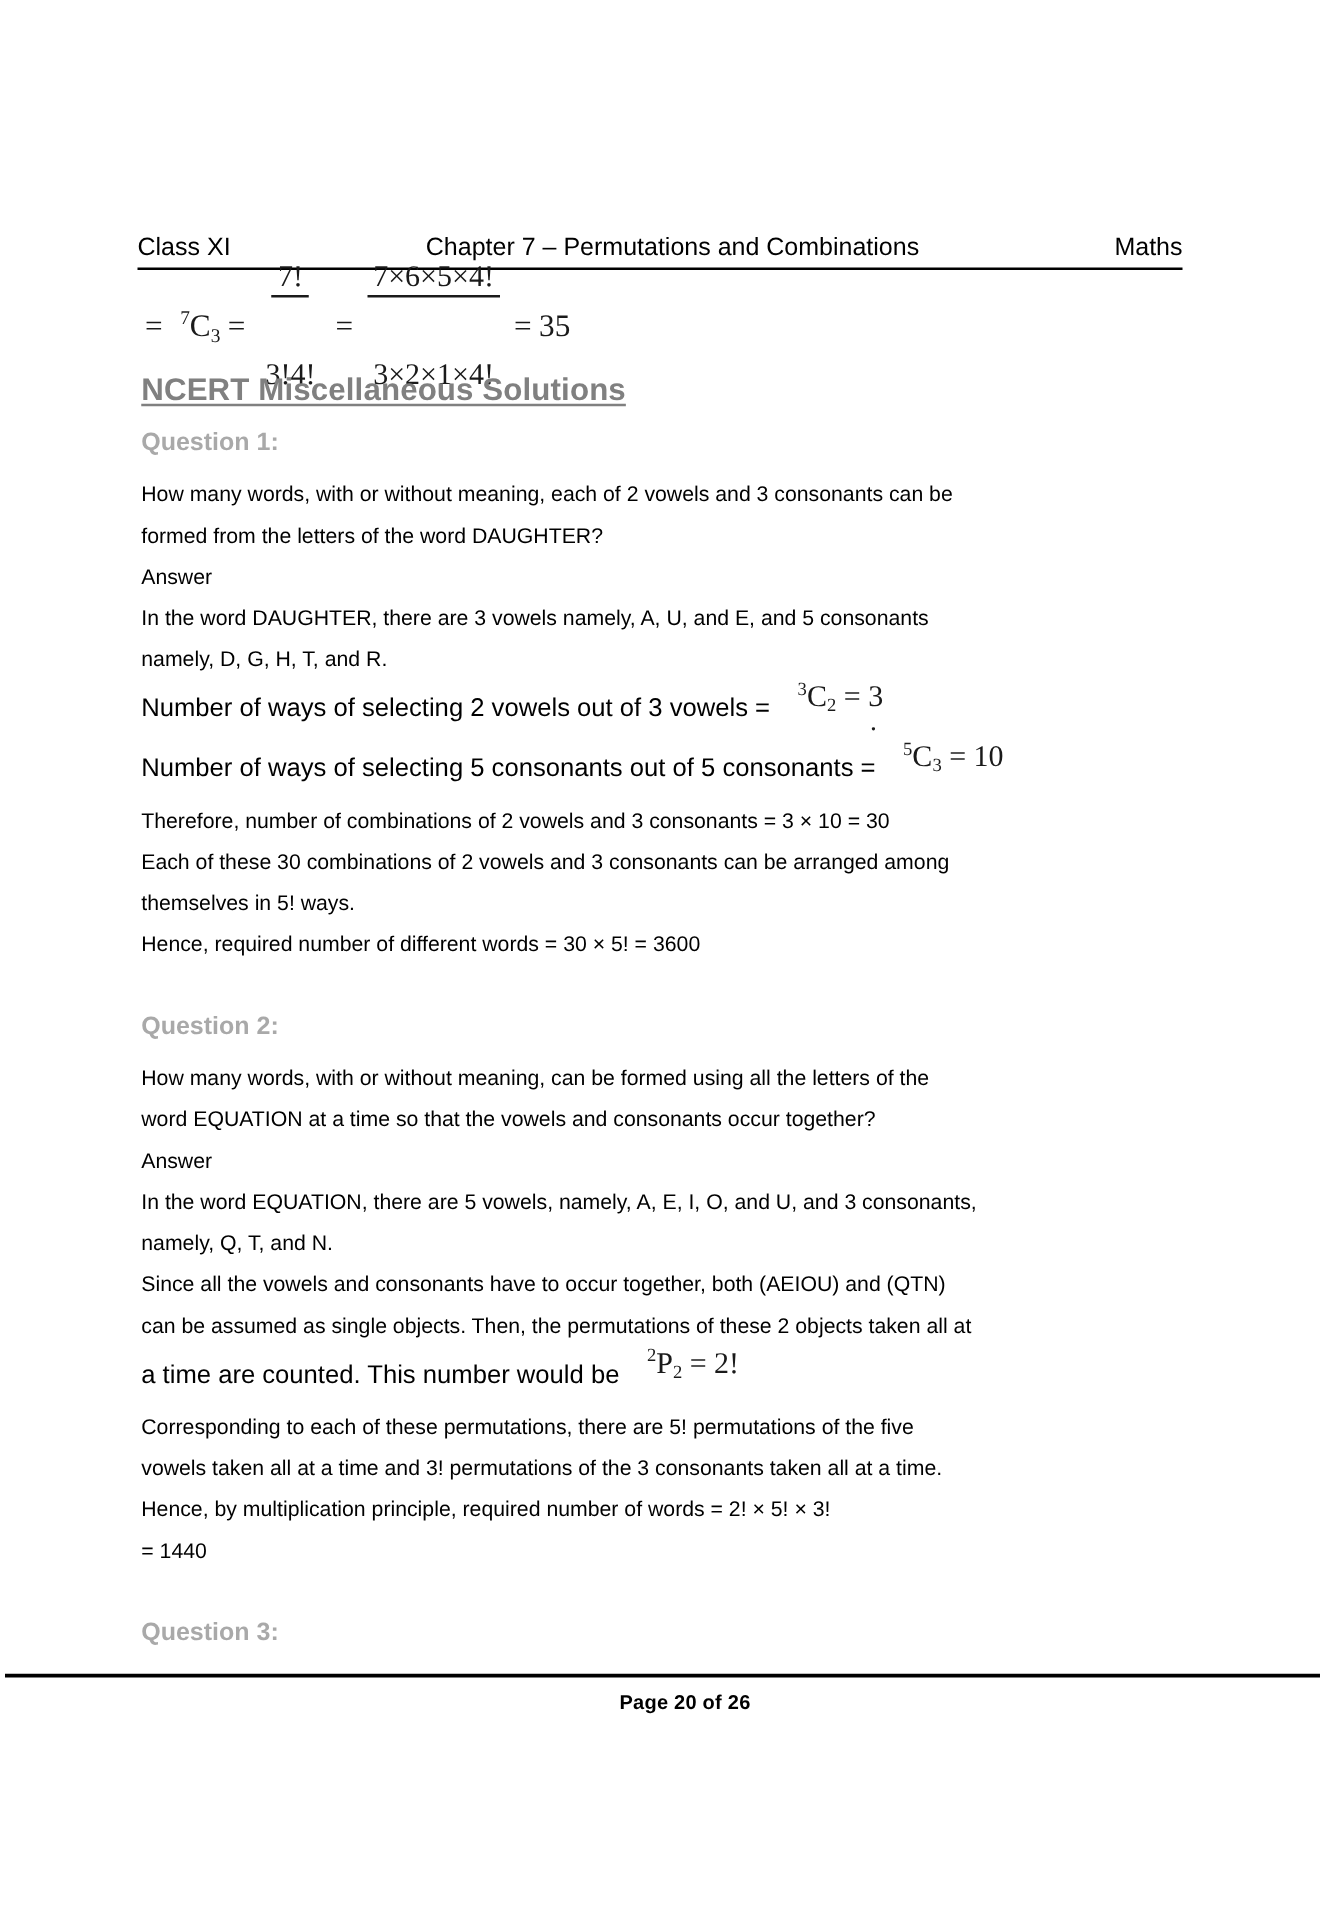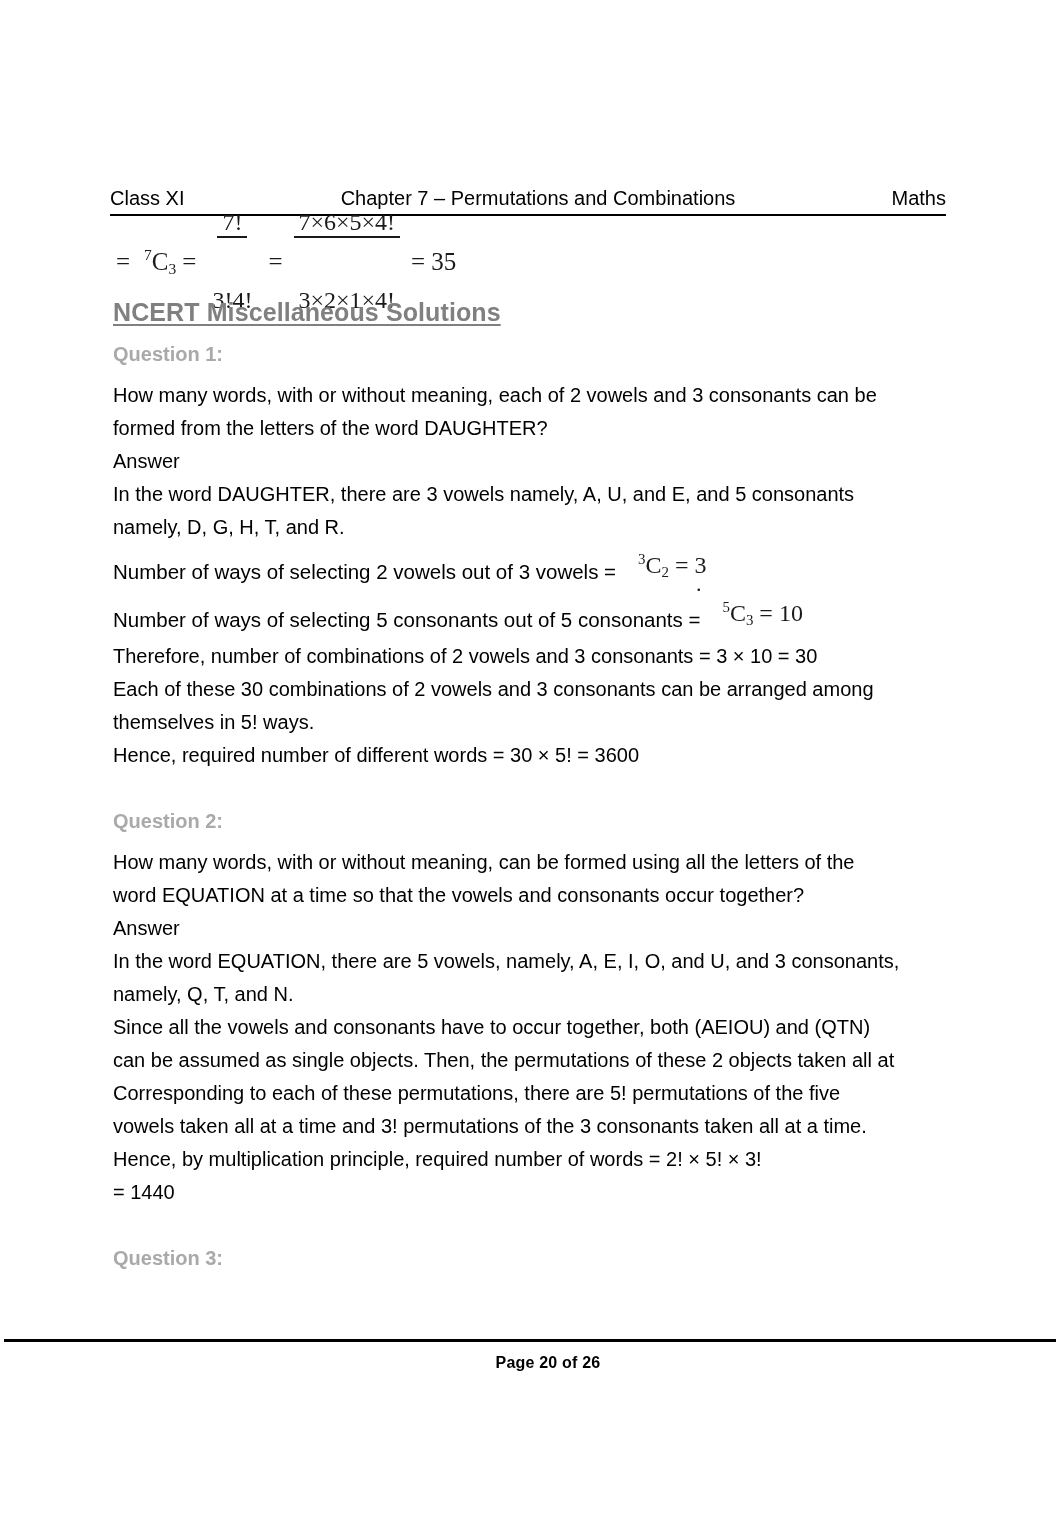--- a/index.html
+++ b/index.html
@@ -113,30 +113,30 @@
   .q-label {
     font-size: 20px;
     font-weight: bold;
     color: #a9a9a9;
     margin: 0 0 12px 0;
     line-height: 26px;
   }
 
   
   .line {
-    font-size: 20px;
+    font-size: 17px;
     line-height: 33px;
     color: #000000;
     white-space: nowrap;
   }
 
   
   .line-math {
     display: flex;
-    align-items: flex-end;
+    align-items: center;
     line-height: 33px;
     font-size: 20.5px;
     height: 48px;
     white-space: nowrap;
   }
   .line-math .txt { padding-bottom: 4px; }
   .inline-eq {
     font-family: "Liberation Serif", "DejaVu Serif", serif;
     font-size: 24px;
     color: #1a1a1a;
@@ -236,20 +236,25 @@
 
     <div class="q-label">Question 2:</div>
     <div class="line">How many words, with or without meaning, can be formed using all the letters of the</div>
     <div class="line">word EQUATION at a time so that the vowels and consonants occur together?</div>
     <div class="line">Answer</div>
     <div class="line">In the word EQUATION, there are 5 vowels, namely, A, E, I, O, and U, and 3 consonants,</div>
     <div class="line">namely, Q, T, and N.</div>
     <div class="line">Since all the vowels and consonants have to occur together, both (AEIOU) and (QTN)</div>
     <div class="line">can be assumed as single objects. Then, the permutations of these 2 objects taken all at</div>
 
+    <div class="line-math">
+      <span class="txt">a time are counted. This number would be</span>
+      <span class="gap-md"></span>
+      <span class="inline-eq"><sup class="m">2</sup><span>P</span><sub class="m">2</sub> <span>=</span> <span>2!</span></span>
+    </div>
 
     <div class="line">Corresponding to each of these permutations, there are 5! permutations of the five</div>
     <div class="line">vowels taken all at a time and 3! permutations of the 3 consonants taken all at a time.</div>
     <div class="line">Hence, by multiplication principle, required number of words = 2! × 5! × 3!</div>
     <div class="line">= 1440</div>
 
     <div class="vspace-block"></div>
 
     <div class="q-label">Question 3:</div>
 

